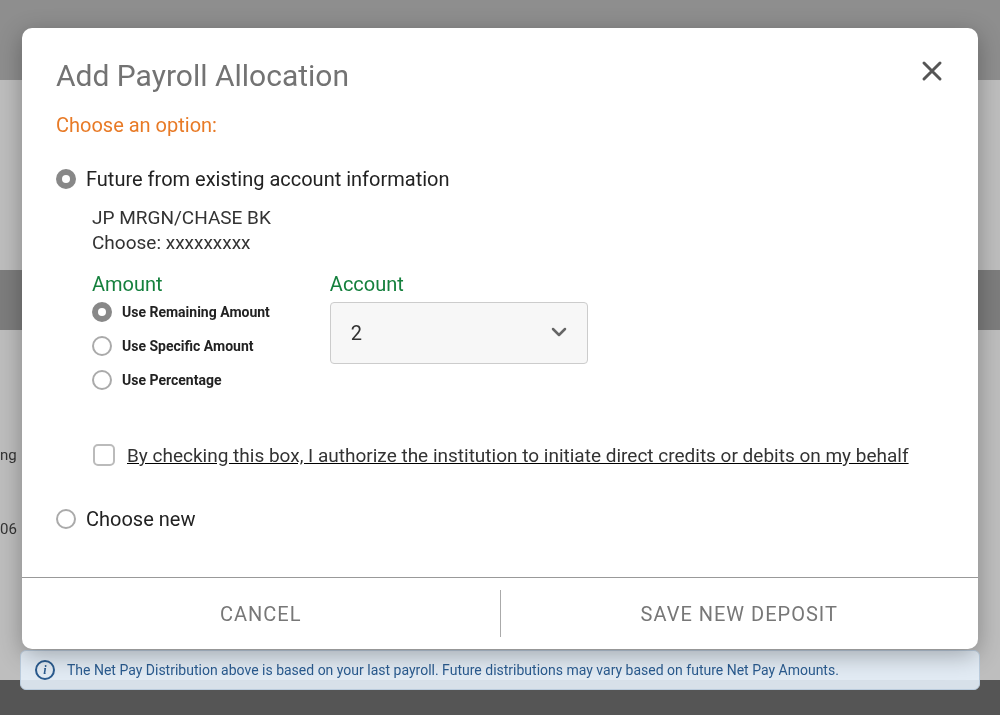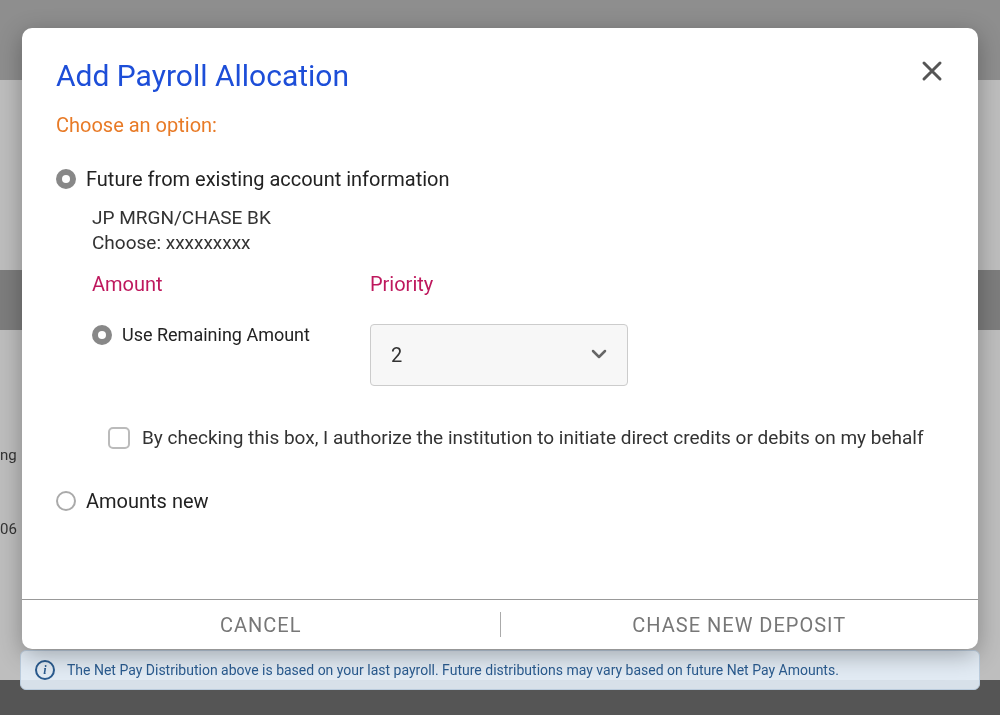--- a/index.html
+++ b/index.html
@@ -66,21 +66,21 @@
     }
     .modal-header {
       padding: 30px 34px 20px 34px;
       display: flex;
       justify-content: space-between;
       align-items: flex-start;
     }
     .modal-title {
       font-size: 30px;
       font-weight: 400;
-      color: #1d4ed8;
+      color: #737373;
     }
     .close-btn {
       font-size: 30px;
       color: #555;
       cursor: pointer;
       line-height: 1;
       font-weight: bold;
     }
     .modal-body {
       padding: 0 34px 20px 34px;
@@ -142,29 +142,30 @@
       display: flex;
       margin-left: 36px;
       margin-top: 18px;
       gap: 60px;
     }
     .field-col {
       display: flex;
       flex-direction: column;
     }
     .field-label {
-      color: #be185d;
-      font-size: 20px;
-      margin-bottom: 28px;
+      color: #15803d;
+      font-size: 20px;
+      margin-bottom: 6px;
     }
     .amount-options .radio-row {
       margin-bottom: 14px;
     }
     .amount-options .radio-label {
-      font-size: 18px;
+      font-size: 14px;
+      font-weight: bold;
     }
     .priority-select {
       width: 258px;
       height: 62px;
       border: 1px solid #ccc;
       border-radius: 4px;
       background: #f7f7f7;
       display: flex;
       align-items: center;
       justify-content: space-between;
@@ -172,44 +173,45 @@
       font-size: 20px;
       color: #333;
       cursor: pointer;
     }
     .chevron {
       color: #666;
       font-size: 18px;
     }
     .checkbox-row {
       display: flex;
-      align-items: flex-end;
-      margin-left: 52px;
+      align-items: flex-start;
+      margin-left: 37px;
       margin-top: 40px;
+      text-decoration: underline;
     }
     .checkbox {
       width: 22px;
       height: 22px;
       border: 2px solid #bbb;
       border-radius: 5px;
       margin-right: 12px;
       cursor: pointer;
       flex-shrink: 0;
     }
     .checkbox-label {
       font-size: 19px;
       color: #333;
     }
     .create-new-row {
       margin-top: 40px;
     }
     .modal-footer {
       border-top: 1px solid #999;
       display: flex;
-      height: 50px;
+      height: 72px;
     }
     .footer-btn {
       flex: 1;
       display: flex;
       align-items: center;
       justify-content: center;
       font-size: 20px;
       color: #777;
       letter-spacing: 1px;
       cursor: pointer;
@@ -265,44 +267,52 @@
       <div class="account-num">Choose: xxxxxxxxx</div>
     </div>
 
     <div class="fields-row">
       <div class="field-col amount-options">
         <div class="field-label">Amount</div>
         <div class="radio-row">
           <div class="radio selected"></div>
           <div class="radio-label">Use Remaining Amount</div>
         </div>
+        <div class="radio-row">
+          <div class="radio"></div>
+          <div class="radio-label">Use Specific Amount</div>
+        </div>
+        <div class="radio-row">
+          <div class="radio"></div>
+          <div class="radio-label">Use Percentage</div>
+        </div>
       </div>
 
       <div class="field-col">
-        <div class="field-label">Priority</div>
+        <div class="field-label">Account</div>
         <div class="priority-select">
           <span>2</span>
           <span class="chevron">
             <svg width="16" height="16" viewBox="0 0 16 16">
                 <path d="M2 5 L8 11 L14 5" stroke="#666" stroke-width="2.5" fill="none" stroke-linecap="round" stroke-linejoin="round"></path>
               </svg>
           </span>
         </div>
       </div>
     </div>
 
     <div class="checkbox-row">
       <div class="checkbox"></div>
       <div class="checkbox-label">By checking this box, I authorize the institution to initiate direct credits or debits on my behalf</div>
     </div>
 
     <div class="radio-row create-new-row">
       <div class="radio"></div>
-      <div class="radio-label">Amounts new</div>
+      <div class="radio-label">Choose new</div>
     </div>
   </div>
 
   <div class="modal-footer">
     <div class="footer-btn">CANCEL</div>
     <div class="footer-divider"></div>
-    <div class="footer-btn">CHASE NEW DEPOSIT</div>
+    <div class="footer-btn">SAVE NEW DEPOSIT</div>
   </div>
 </div>
 
 </body></html>

